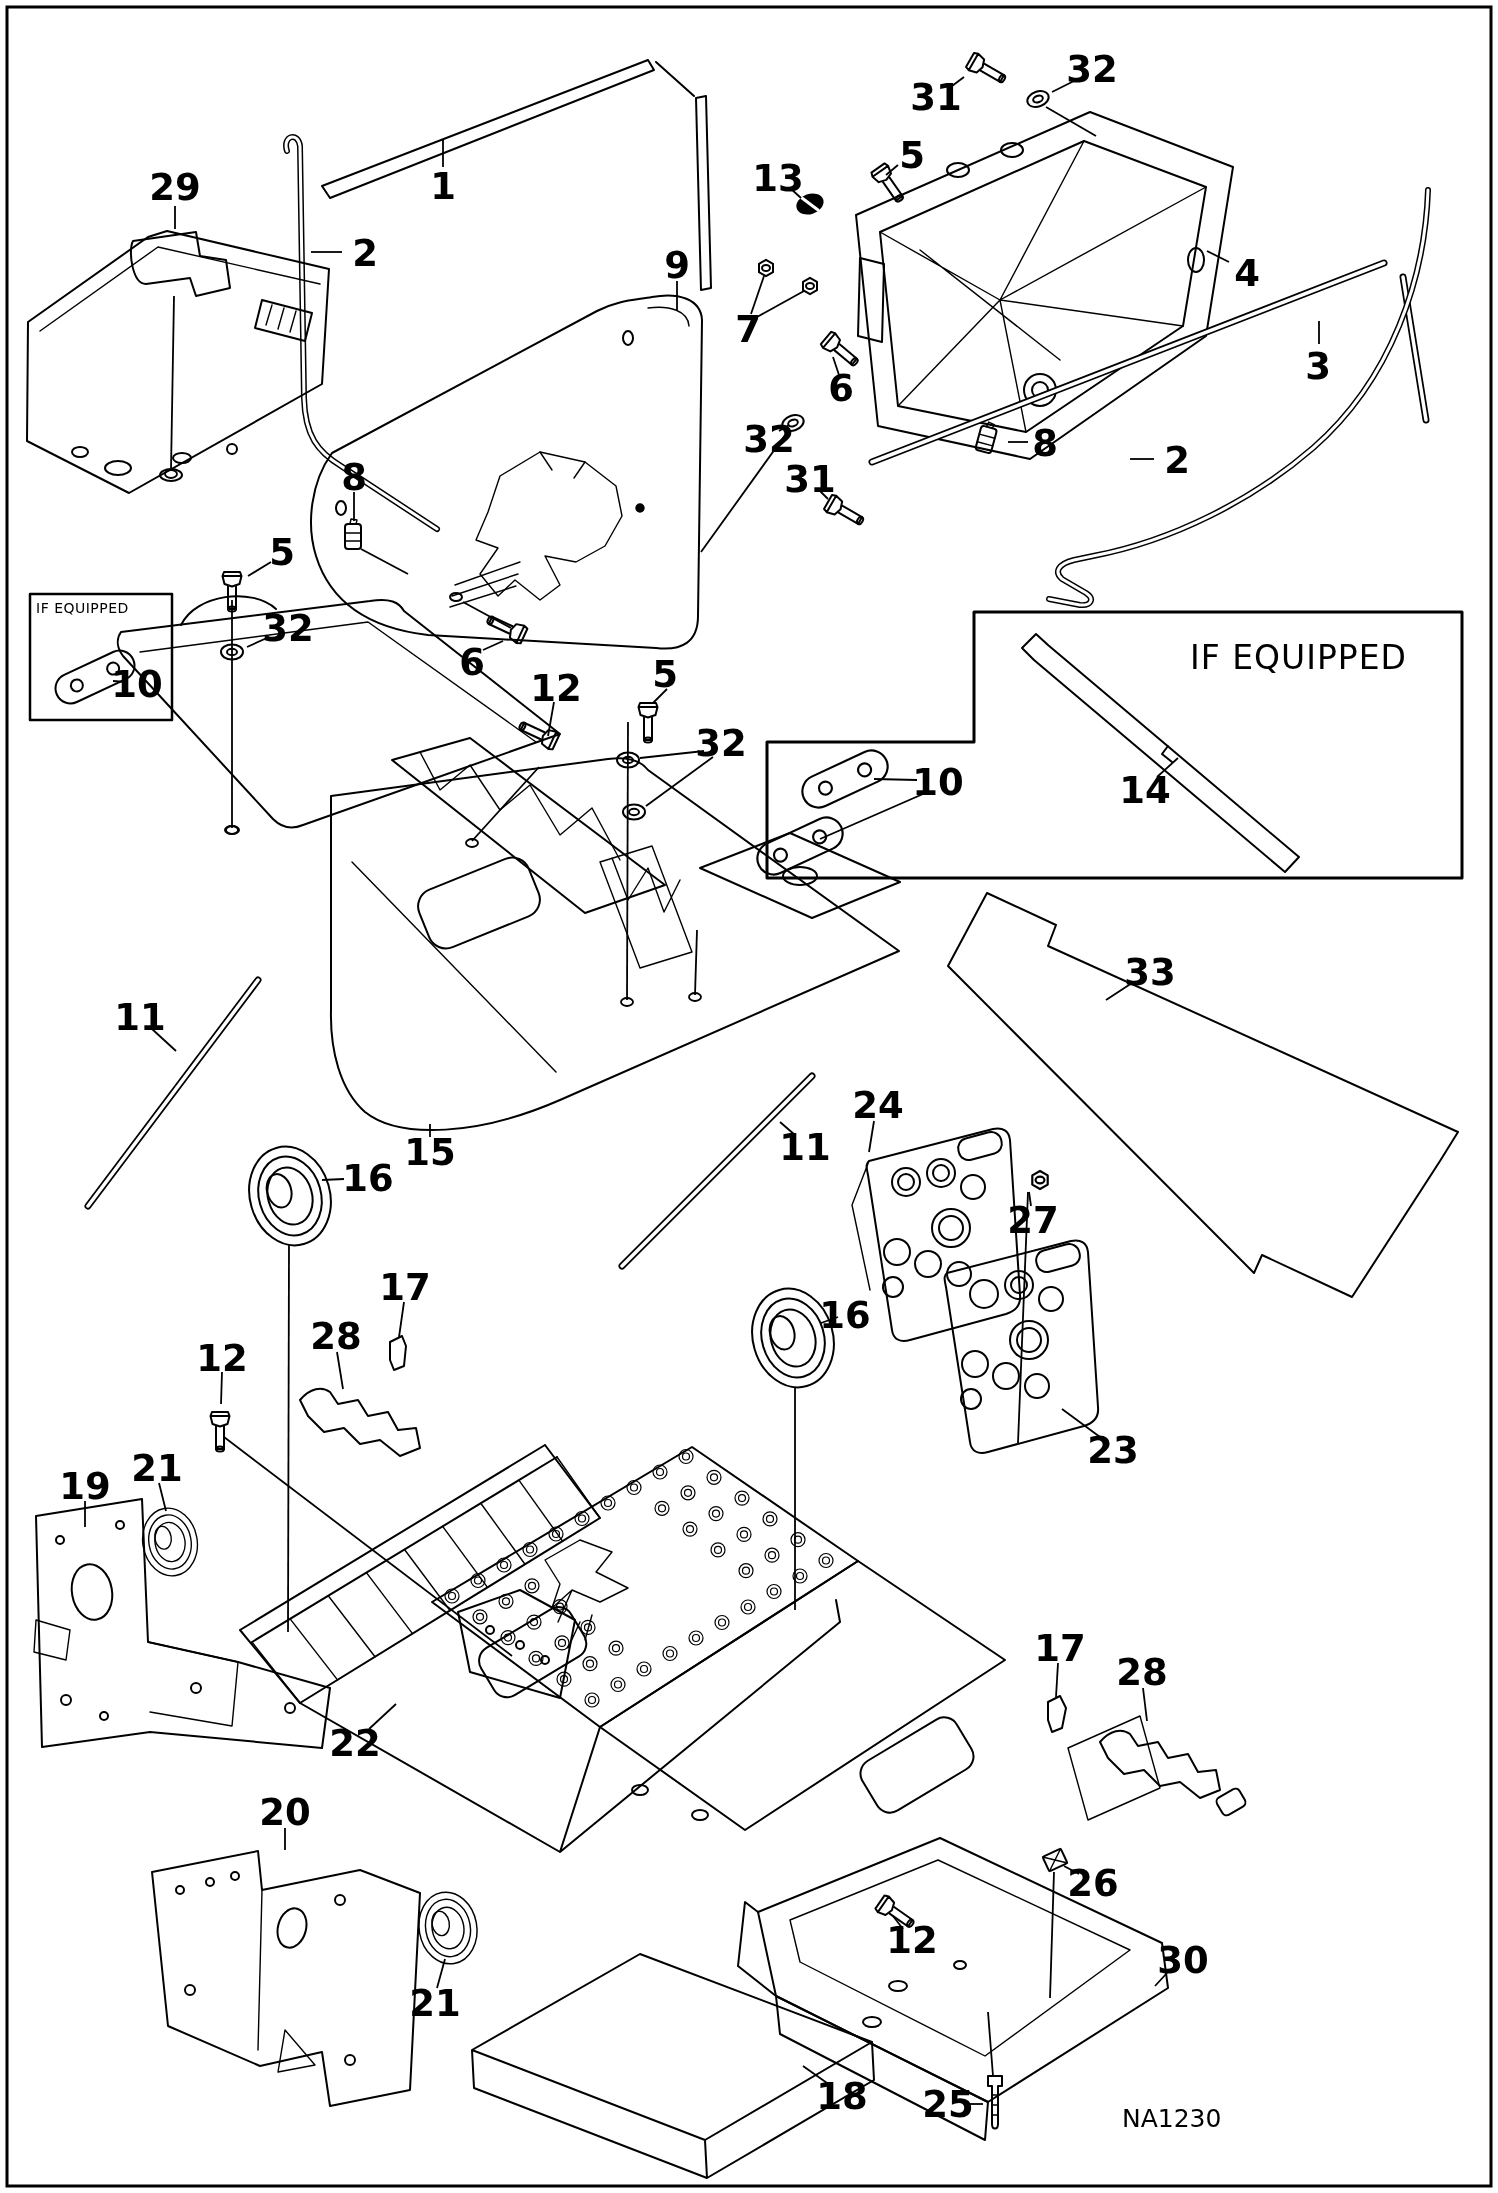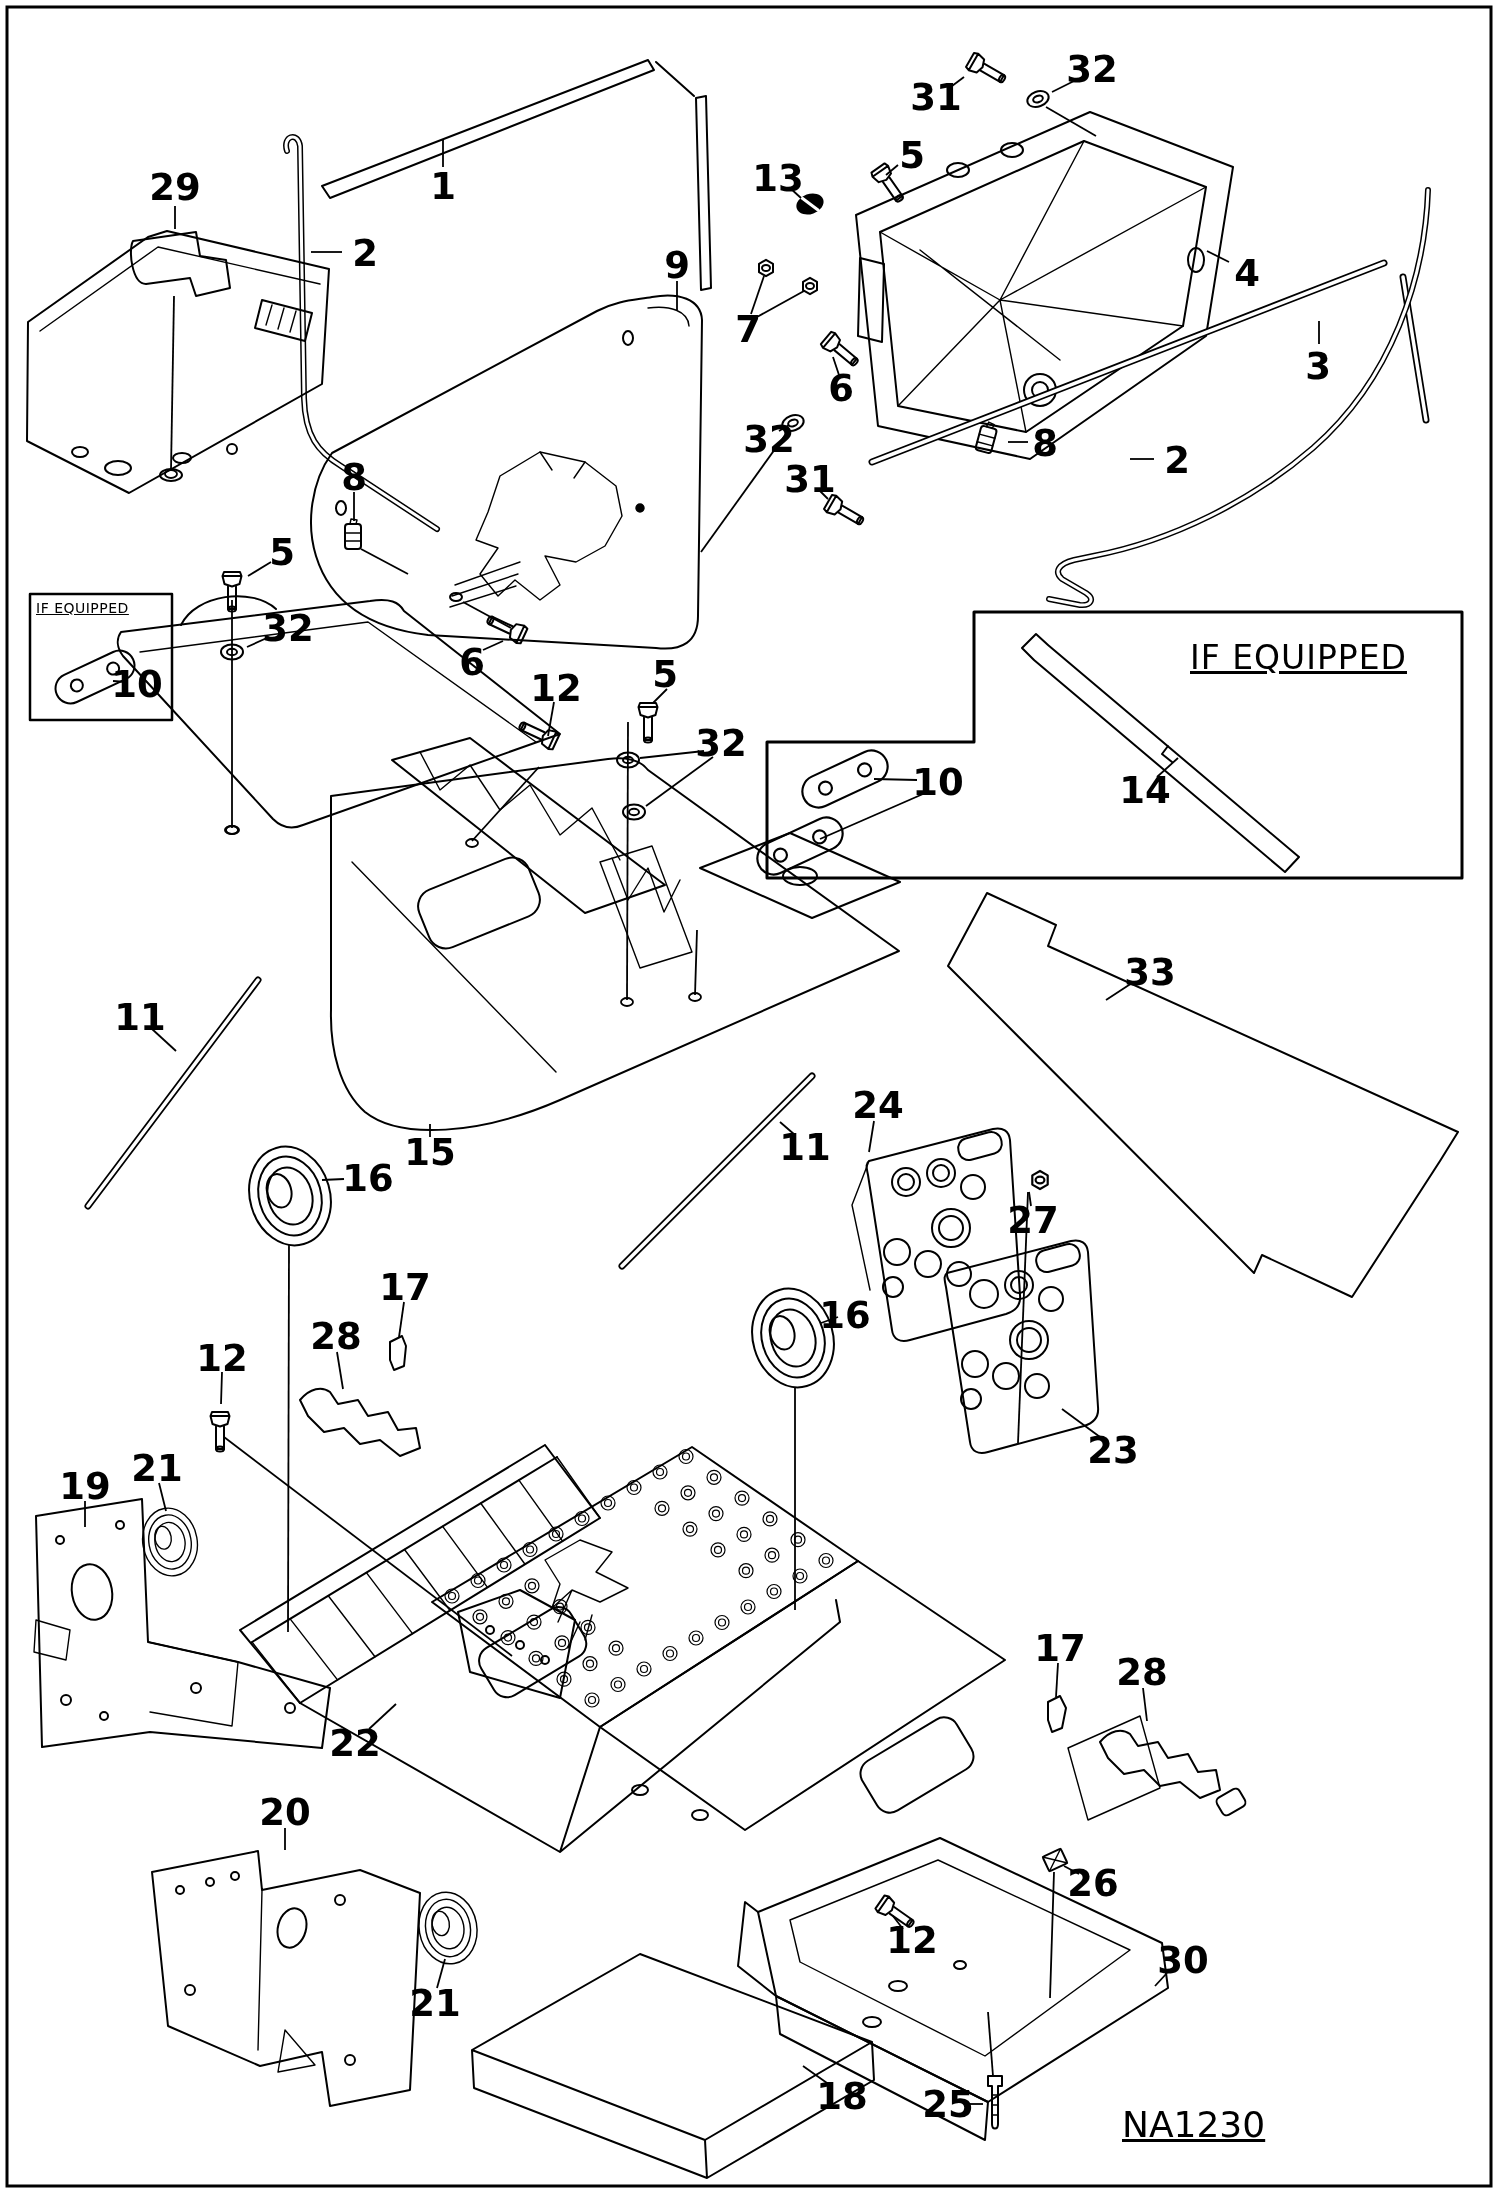--- a/index.html
+++ b/index.html
@@ -1,24 +1,24 @@
 <!DOCTYPE html>
 <html><head>
 <meta charset="utf-8">
 <style>
   html,body{margin:0;padding:0;background:#e8e8e8;}
   #stage{position:relative;width:1498px;height:2193px;background:#ffffff;margin:0 auto;overflow:hidden;
          font-family:"DejaVu Sans","Liberation Sans",sans-serif;}
   svg{position:absolute;left:0;top:0;}
   .art{stroke:#000;fill:none;stroke-width:2;stroke-linejoin:round;stroke-linecap:round;}
   .thin{stroke-width:1.4;}
-  .txt{position:absolute;color:#000;white-space:nowrap;text-decoration:underline;}
+  .txt{position:absolute;color:#000;white-space:nowrap;}
   .ifeq-right{font-size:33px;letter-spacing:1px;font-weight:400;}
   .ifeq-left{font-size:14px;font-weight:400;letter-spacing:.5px;}
-  .drawcode{font-size:36px;font-weight:400;}
+  .drawcode{font-size:25px;font-weight:400;}
   text.callout{font-family:"DejaVu Sans","Liberation Sans",sans-serif;font-weight:bold;font-size:37px;
                fill:#000;stroke:none;}
 </style>
 </head>
 <body>
 
 <div id="stage">
   <svg width="1498" height="2193" viewBox="0 0 1498 2193">
     <rect x="7" y="7" width="1484" height="2179" fill="#fff" stroke="#000" stroke-width="3"></rect>
 

